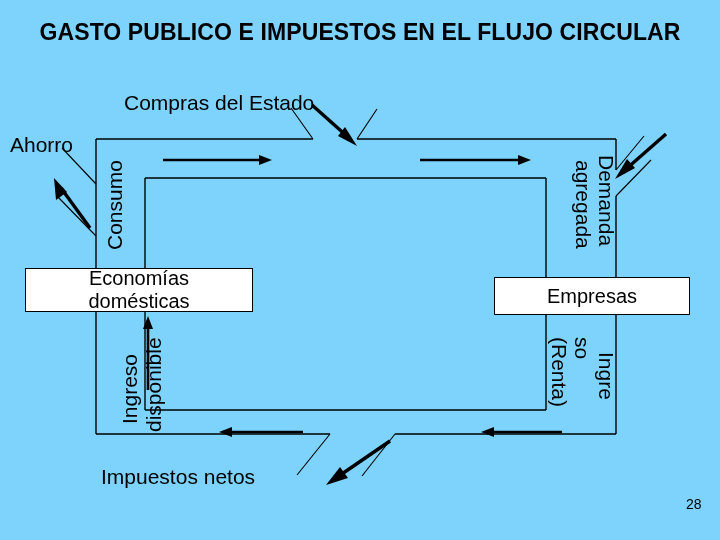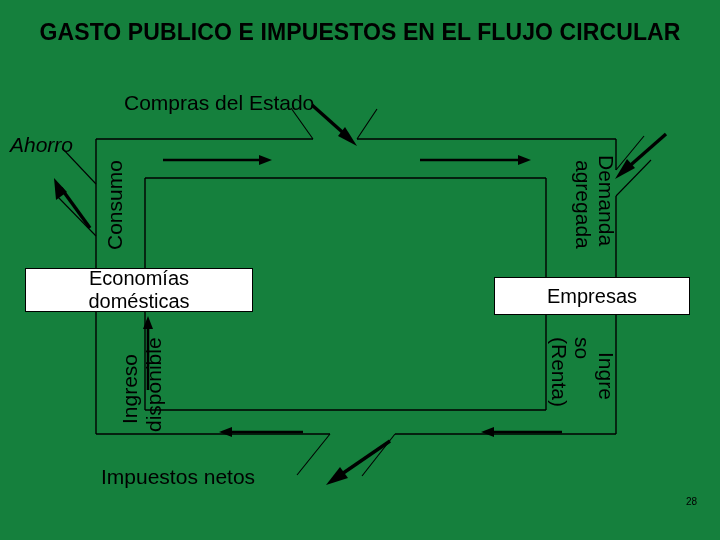--- a/index.html
+++ b/index.html
@@ -8,21 +8,21 @@
     background: #ffffff;
   }
   body {
     font-family: "Liberation Sans", sans-serif;
     color: #000000;
   }
   #slide {
     position: relative;
     width: 720px;
     height: 540px;
-    background: #15803d;
+    background: #7dd3fc;
     overflow: hidden;
   }
   #slide-svg {
     position: absolute;
     left: 0;
     top: 0;
     width: 720px;
     height: 540px;
   }
   .lbl {
@@ -80,21 +80,21 @@
   #footer-title {
     position: absolute;
     left: 266px;
     top: 496px;
     font-size: 12px;
   }
   #footer-page {
     position: absolute;
     left: 686px;
     top: 496px;
-    font-size: 10px;
+    font-size: 14px;
     text-align: right;
   }
 </style>
 </head>
 <body>
 
 <div id="slide">
 
   <svg id="slide-svg" viewBox="0 0 720 540">
     <g stroke="#000" fill="none" stroke-width="1.4">
@@ -180,21 +180,21 @@
 domésticas</span>
   </div>
 
   <div class="box" style="left:494px; top:277px; width:196px; height:38px;">
     <span>Empresas</span>
   </div>
 
   <div class="lbl big" style="left:88px; top:92px;margin-left:36px;">Compras del Estado</div>
 
 
-  <div class="lbl big" style="left:10px; top:134px;font-style:italic;">Ahorro</div>
+  <div class="lbl big" style="left:10px; top:134px;">Ahorro</div>
 
   <div class="lbl big" style="left:101px; top:466px;text-align:center;">Impuestos netos</div>
 
   <div class="lbl big rot-ccw" style="left:104px; top:250px;">Consumo</div>
 
   <div class="lbl big rot-cw" style="left:617px; top:155px;">Demanda</div>
   <div class="lbl big rot-cw" style="left:594px; top:160px;">agregada</div>
 
   <div class="lbl big rot-ccw" style="left:119px; top:424px;">Ingreso</div>
   <div class="lbl big rot-ccw" style="left:143px; top:432px;">disponible</div>

